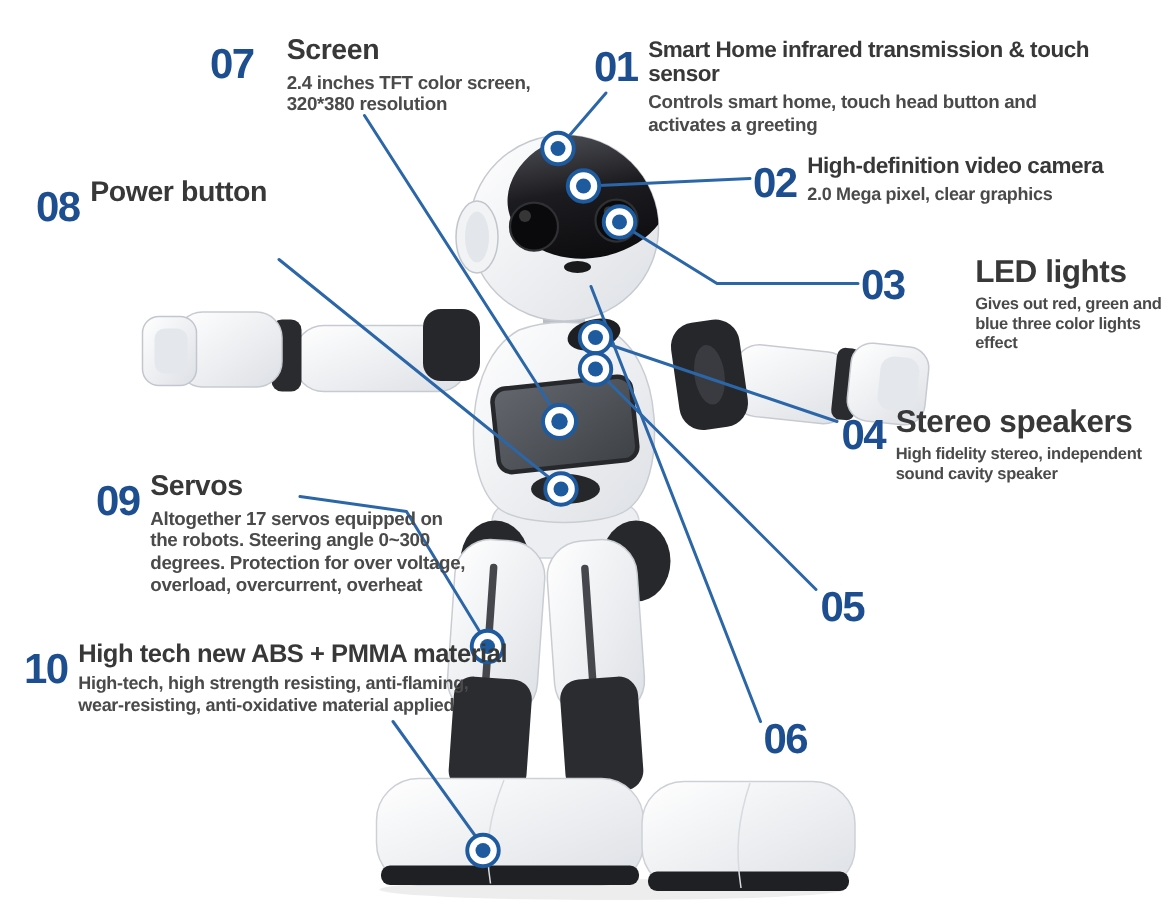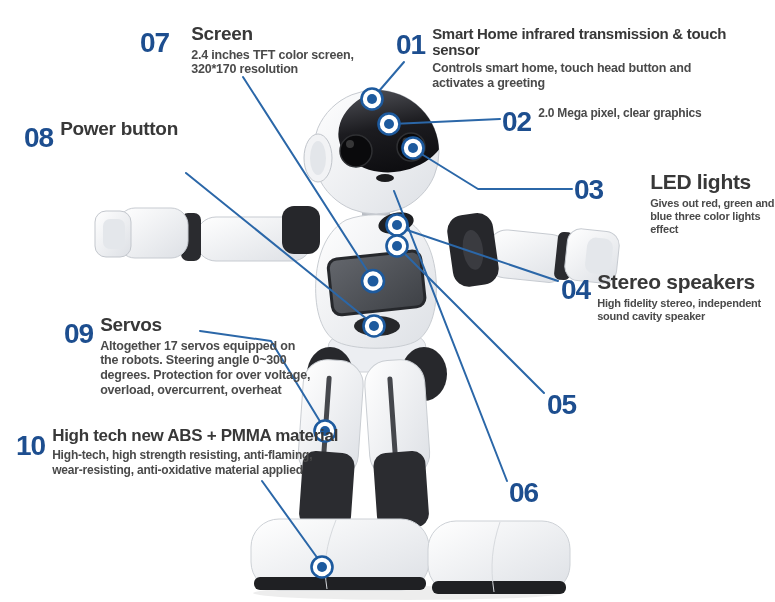--- a/index.html
+++ b/index.html
@@ -192,20 +192,21 @@
   <div class="txt">
     <div class="title">Smart Home infrared transmission &amp; touch sensor</div>
     <div class="desc">Controls smart home, touch head button and
 activates a greeting</div>
   </div>
 </div>
 
 <div class="callout f02">
   <span class="num">02</span>
   <div class="txt">
+    <div class="title">High-definition video camera</div>
     <div class="desc">2.0 Mega pixel, clear graphics</div>
   </div>
 </div>
 
 <div class="callout f03">
   <span class="num">03</span>
   <div class="txt">
     <div class="title">LED lights</div>
     <div class="desc">Gives out red, green and
 blue three color lights effect</div>
@@ -227,21 +228,21 @@
 
 <div class="callout f06">
   <span class="num">06</span>
 </div>
 
 <div class="callout f07">
   <span class="num">07</span>
   <div class="txt">
     <div class="title">Screen</div>
     <div class="desc">2.4 inches TFT color screen,
-320*170 resolution</div>
+320*380 resolution</div>
   </div>
 </div>
 
 <div class="callout f08">
   <span class="num">08</span>
   <div class="txt">
     <div class="title">Power button</div>
   </div>
 </div>
 

